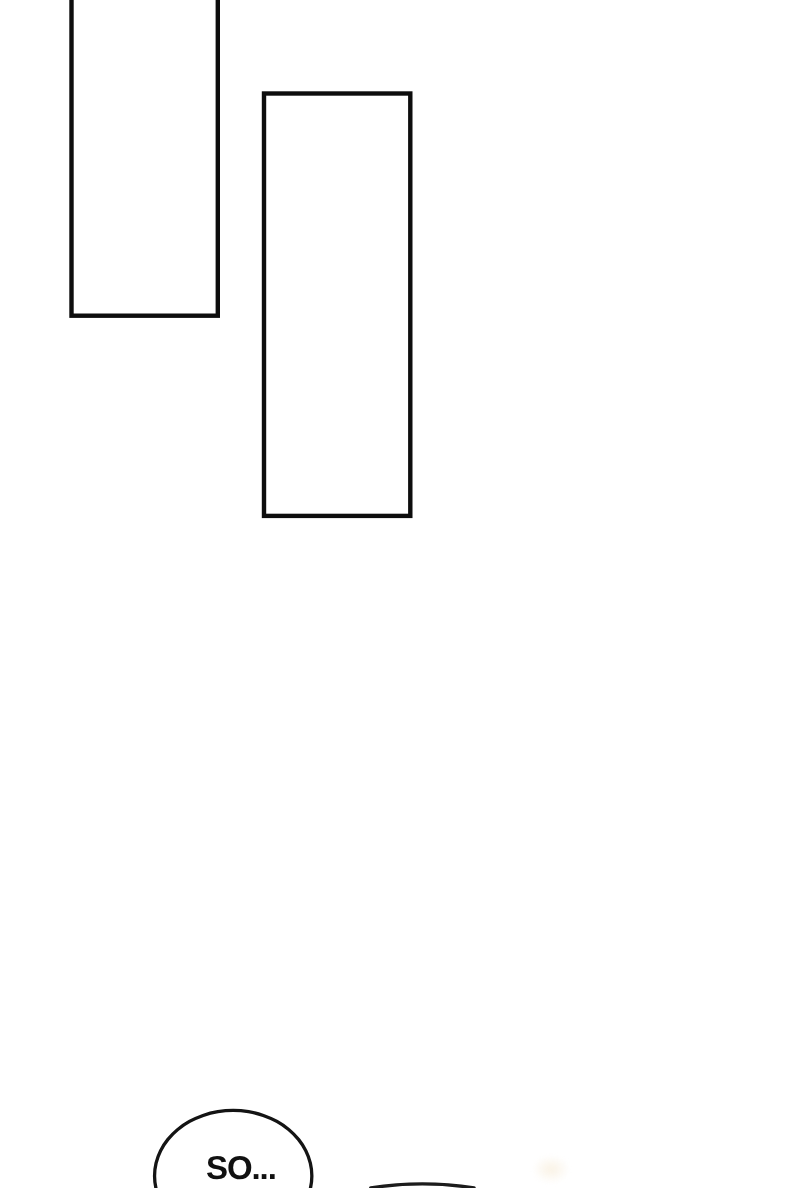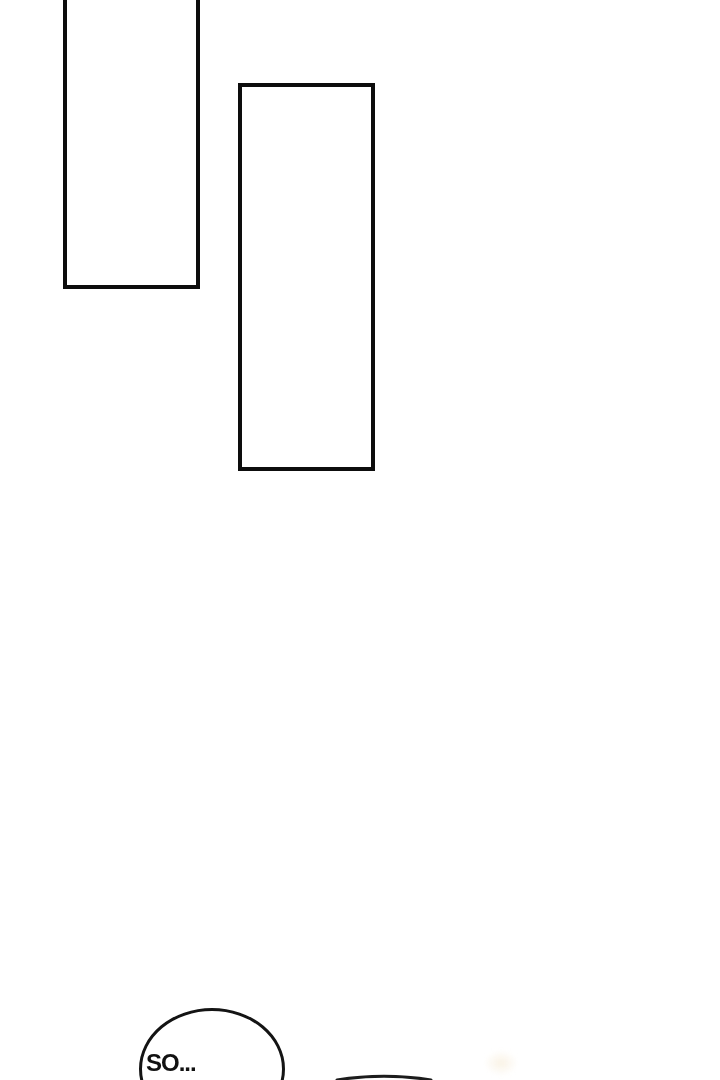--- a/index.html
+++ b/index.html
@@ -43,21 +43,22 @@
     height: 122px; 
     background: #ffffff;
     border: 3.5px solid #141414;
     border-radius: 50% / 50%;
   }
   .speech-bubble-text {
     position: absolute;
     left: 139px;
     top: 1046px;
     width: 146px;
-    font-size: 24px;
+    text-align: center;
+    font-size: 30px;
     font-weight: 700;
     letter-spacing: -1px;
     color: #111111;
     transform: translateX(7px);
     line-height: 34px;
     white-space: nowrap;
   }
   .bottom-arc {
     position: absolute;
     left: 335px;

